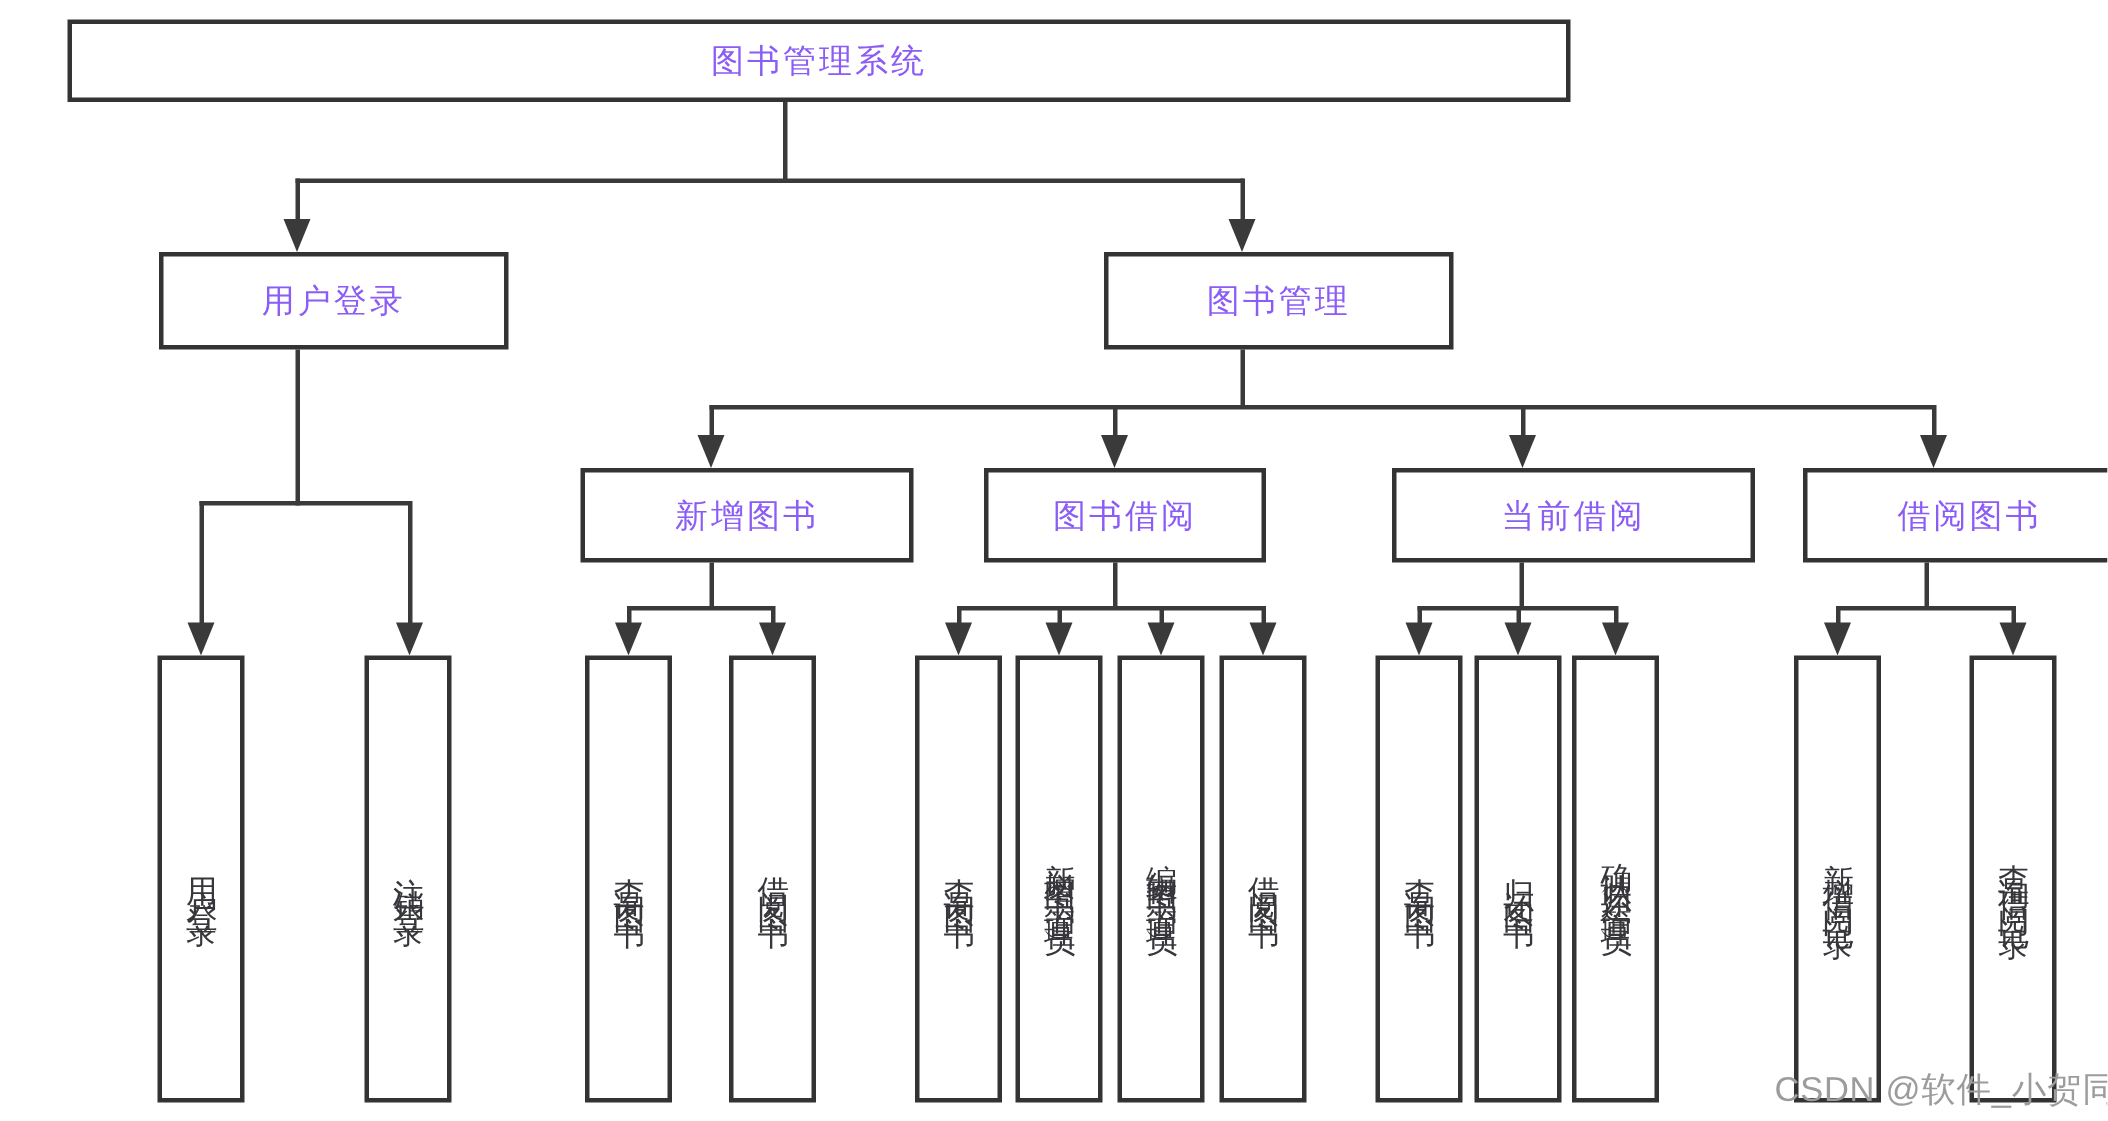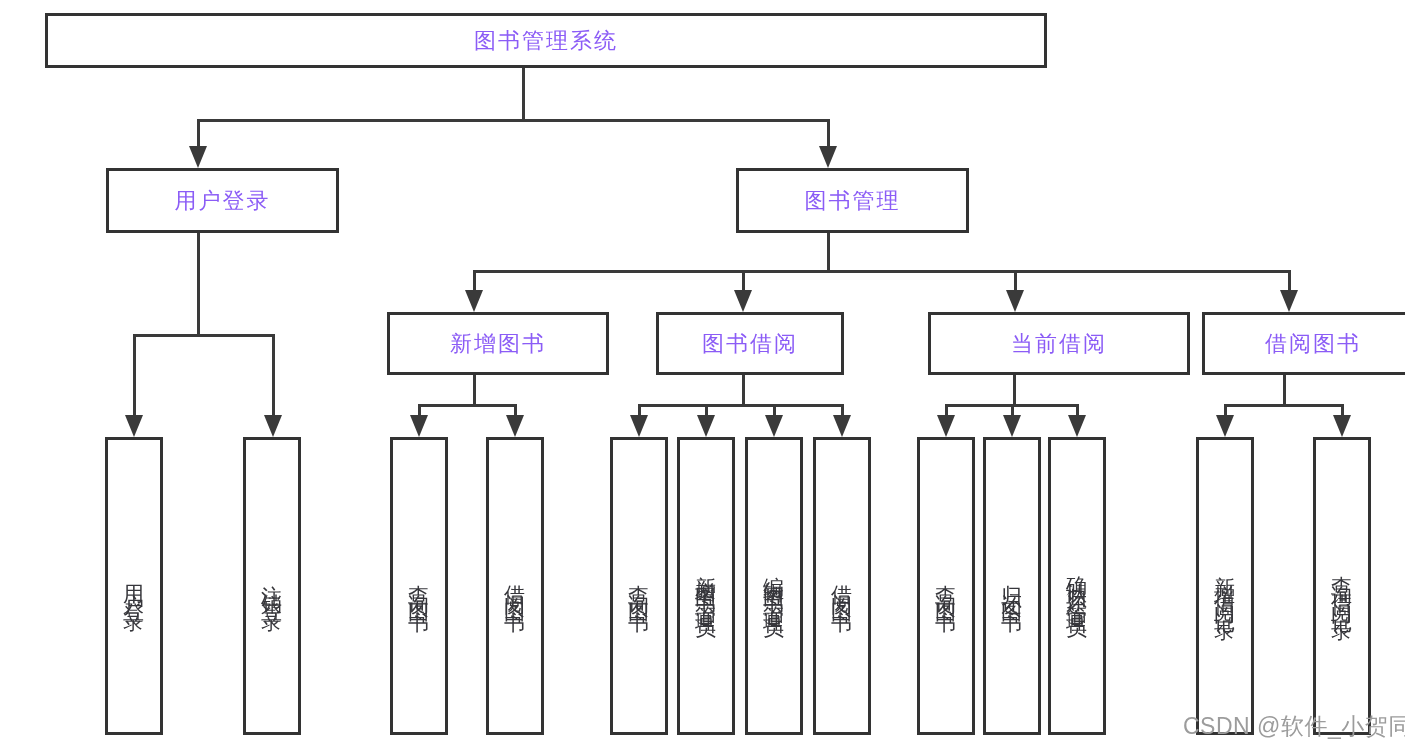--- a/index.html
+++ b/index.html
@@ -78,21 +78,21 @@
   <div class="ahead" style="left:1006px;top:290px;"></div>
   <div class="vline" style="left:1288px;top:270px;height:22px;"></div>
   <div class="ahead" style="left:1280px;top:290px;"></div>
 
   <div class="node h-label" style="left:363px;top:312px;width:222px;height:63px;">
     <span>新增图书</span>
   </div>
   <div class="node h-label" style="left:632px;top:312px;width:188px;height:63px;">
     <span>图书借阅</span>
   </div>
-  <div class="node h-label" style="left:904px;top:312px;width:262px;height:63px;">
+  <div class="node h-label" style="left:904px;top:312px;width:242px;height:63px;">
     <span>当前借阅</span>
   </div>
   <div class="node h-label" style="left:1178px;top:312px;width:222px;height:63px;">
     <span>借阅图书</span>
   </div>
 
   <div class="vline" style="left:473px;top:375px;height:31px;"></div>
   <div class="hline" style="left:418px;top:404px;width:98px;"></div>
   <div class="vline" style="left:418px;top:404px;height:14px;"></div>
   <div class="ahead" style="left:410px;top:415px;"></div>

